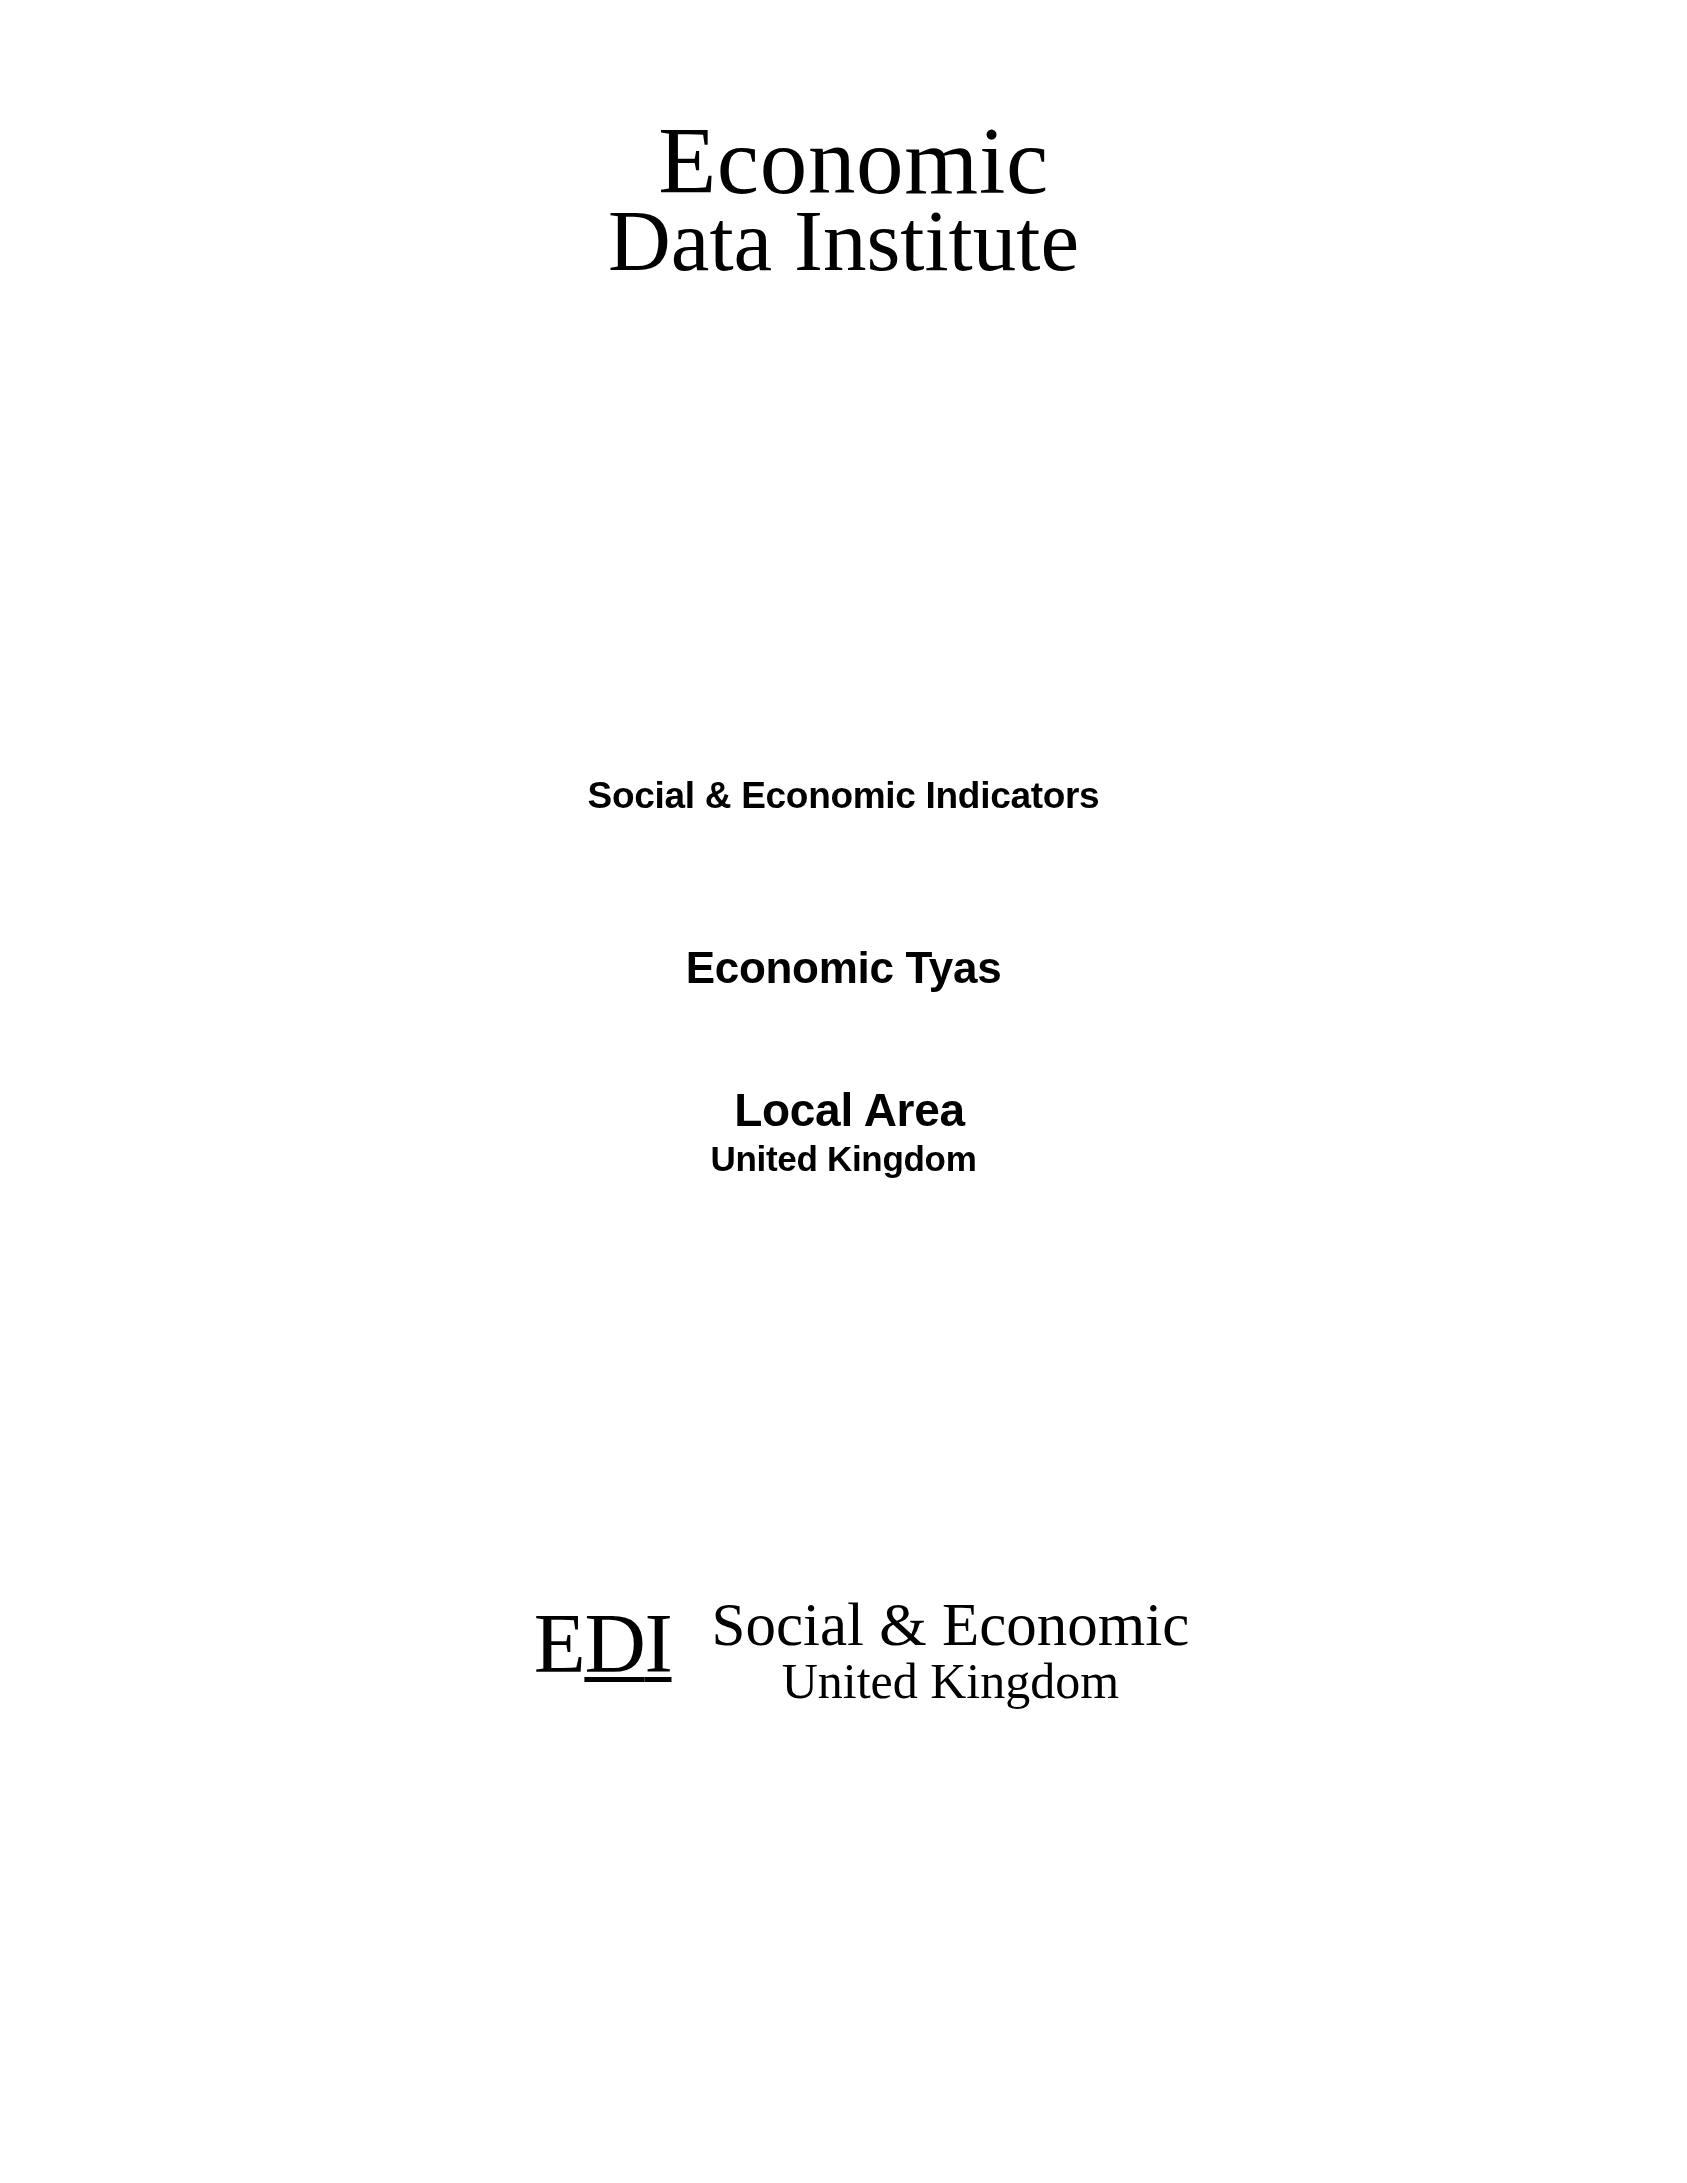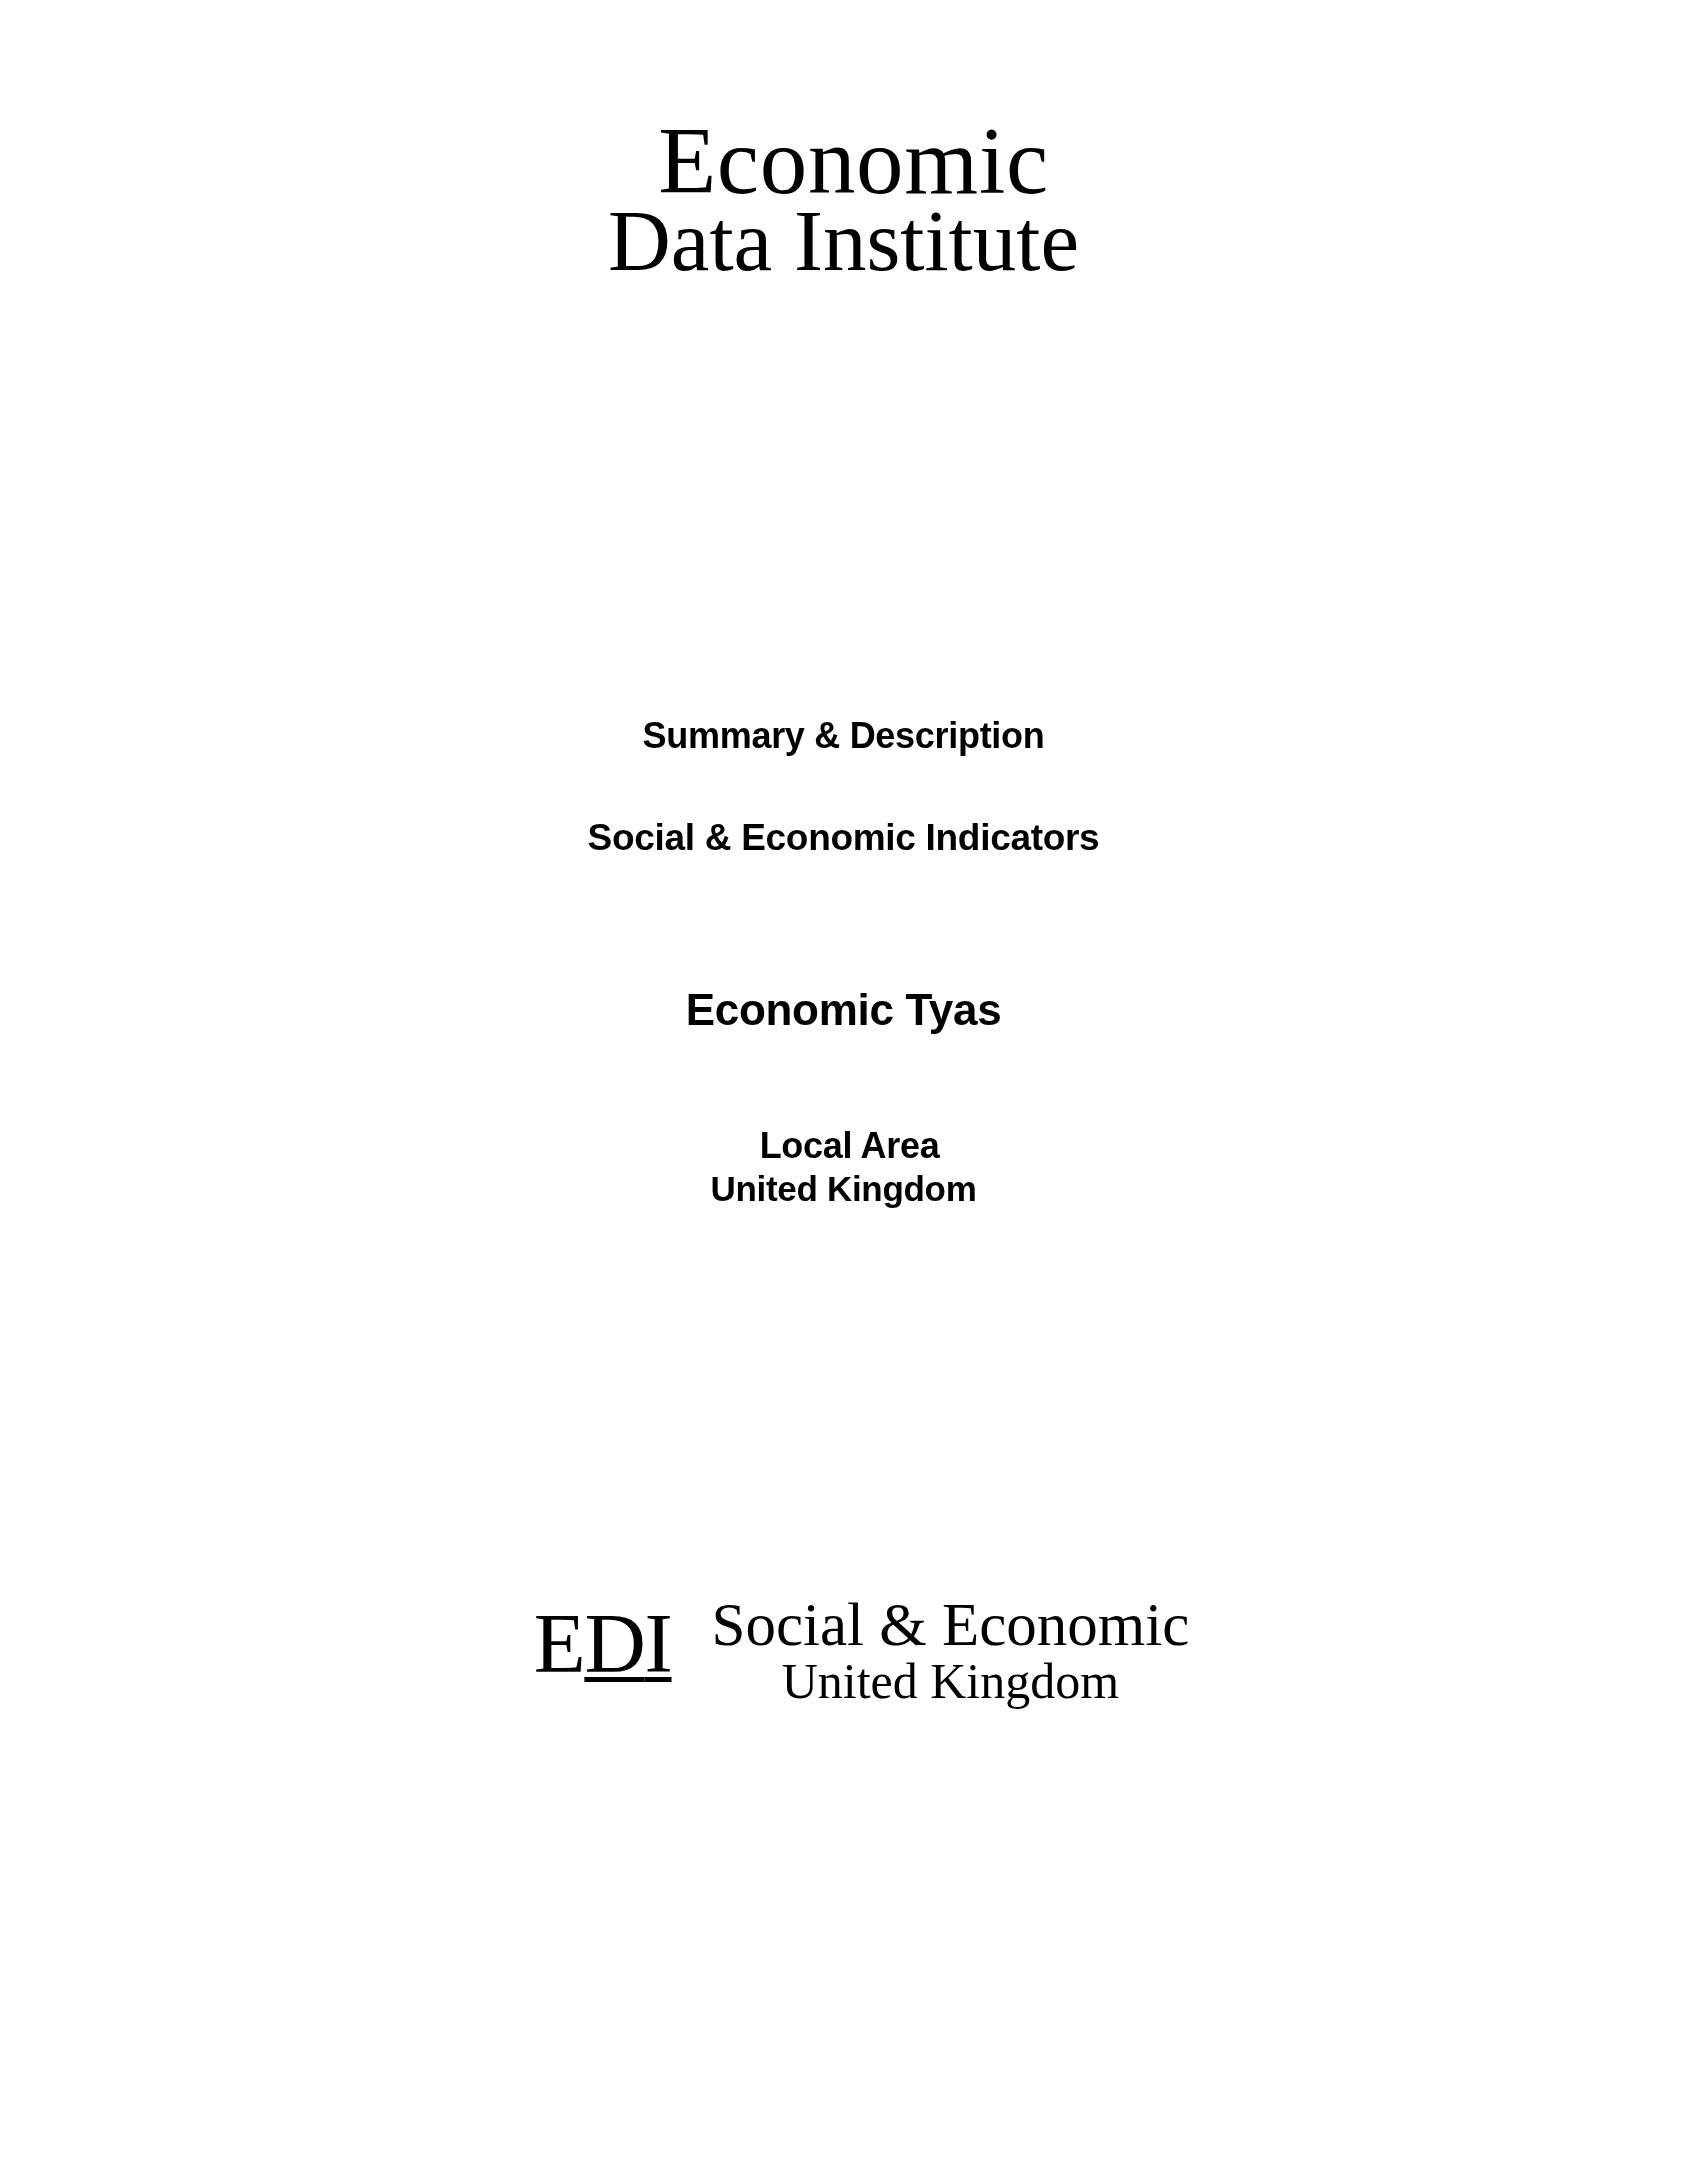--- a/index.html
+++ b/index.html
@@ -68,21 +68,21 @@
     letter-spacing: -0.3px;
     margin: 60px 0 0 0;
   }
   .title-block .t-area {
     font-size: 44px;
     font-weight: bold;
     letter-spacing: -0.3px;
     margin: 126px 0 0 0;
   }
   .title-block .t-sub1 {
-    font-size: 36px;
+    font-size: 46px;
     font-weight: bold;
     letter-spacing: -0.3px;
     margin: 89px 0 0 0;
     line-height: 1.22;
     padding-left: 12px;
   }
   .title-block .t-sub2 {
     font-size: 35px;
     font-weight: bold;
     letter-spacing: -0.3px;
@@ -135,21 +135,20 @@
 <body>
 
 <div class="page">
 
   <div class="masthead">
     <span class="line1">Economic</span>
     <span class="line2">Data Institute</span>
   </div>
 
   <div class="title-block">
-    <p class="t-summary">Summary &amp; Description</p>
     <p class="t-indicators">Social &amp; Economic Indicators</p>
     <p class="t-area">Economic Tyas</p>
     <p class="t-sub1">Local Area</p>
     <p class="t-sub2">United Kingdom</p>
   </div>
 
   <div class="footer-logo">
     <span class="edi"><span>E</span><span class="u">D</span><span class="u">I</span></span>
     <span class="right">
       <span class="r1">Social &amp; Economic</span>

